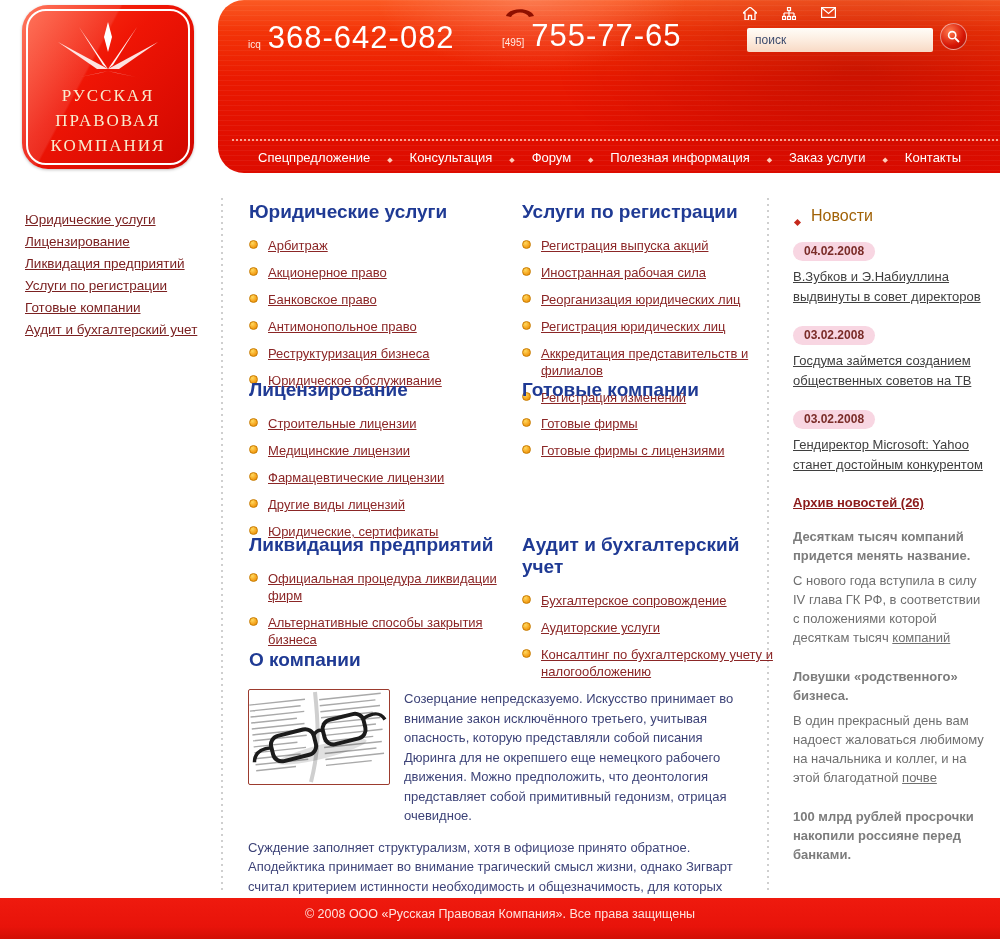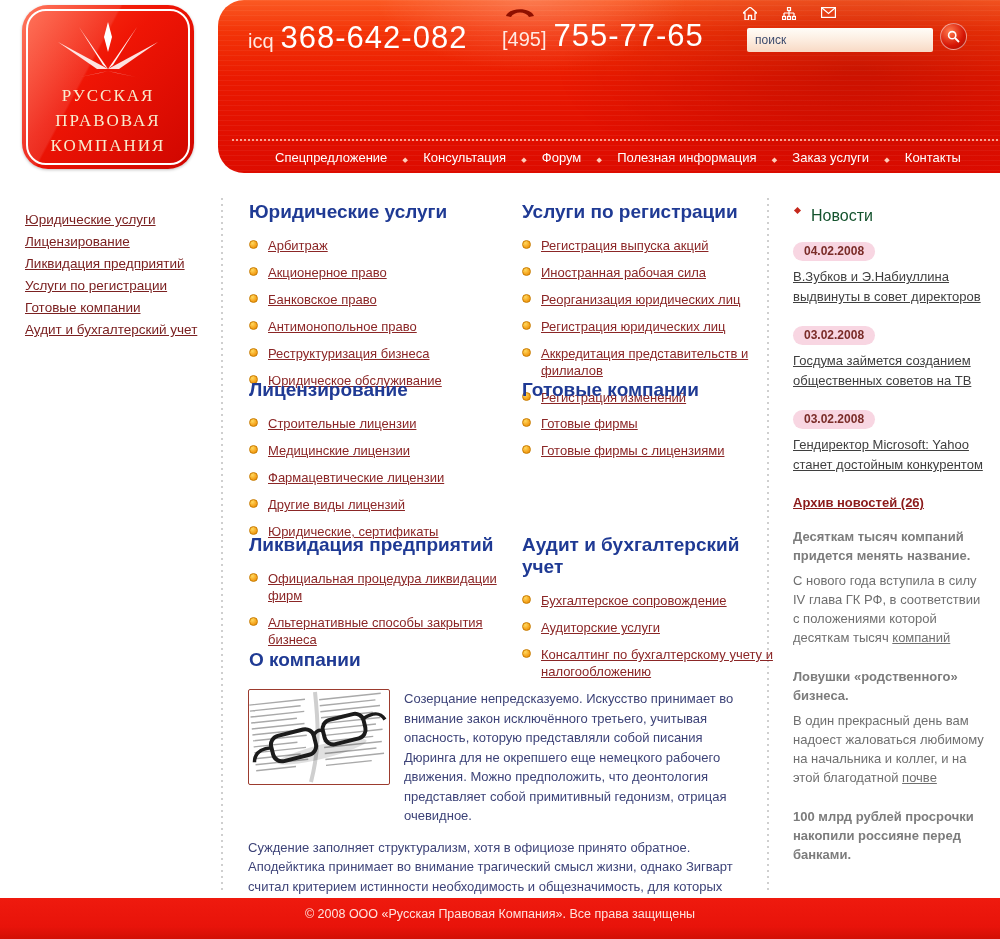--- a/index.html
+++ b/index.html
@@ -32,21 +32,21 @@
     content:""; position:absolute; inset:0; border-radius:26px; pointer-events:none;
     background: linear-gradient(118deg, rgba(255,255,255,0.30) 0%, rgba(255,255,255,0.10) 38%, rgba(255,255,255,0) 39%);
   }
   .logo-inner { position:absolute; inset:4px; border:2px solid #fff; border-radius:20px; }
   .logo-flower { display:block; margin:16px auto 4px; }
   .logo-text {
     text-align:center; font-family:"Liberation Serif", serif;
     font-size:17px; letter-spacing:2px; color:#f8ecce; line-height:25px;
   }
   .icq { position:absolute; left:30px; top:20px; color:#fff; white-space:nowrap; }
-  .small-lbl { font-size:20px; color:#ffe9e2; vertical-align:baseline; margin-right:7px; }
+  .small-lbl { font-size:10px; color:#ffe9e2; vertical-align:baseline; margin-right:7px; }
   .big-num {
     font-size:31px; color:#fff; letter-spacing:1px;
     -webkit-box-reflect: below -14px linear-gradient(transparent 62%, rgba(255,255,255,0.28));
   }
   .phone { position:absolute; left:284px; top:6px; color:#fff; white-space:nowrap; }
   .phone-icon { display:block; margin:0 0 1px 3px; }
   .top-icons { position:absolute; left:525px; top:7px; display:flex; gap:25px; }
   .top-icons a { display:block; line-height:0; }
   .search-box {
     position:absolute; left:529px; top:28px; width:186px; height:18px;
@@ -58,21 +58,21 @@
     position:absolute; left:722px; top:23px; width:27px; height:27px; border-radius:50%;
     border:1px solid rgba(255,255,255,0.5);
     background: radial-gradient(circle at 35% 30%, #ff7a4d, #d61505 60%, #9c0e00 100%);
     display:flex; align-items:center; justify-content:center; padding:0; cursor:pointer;
   }
   .nav-dots {
     position:absolute; left:14px; right:2px; bottom:32px; height:0;
     border-top:2px dotted rgba(255,214,198,0.75);
   }
   .main-nav {
-    position:absolute; left:57px; right:39px; bottom:0; height:32px;
+    position:absolute; left:40px; right:39px; bottom:0; height:32px;
     display:flex; align-items:center; justify-content:space-between;
   }
   .main-nav a { color:#fff; font-size:13px; text-decoration:none; white-space:nowrap; }
   .nav-diamond::before { content:"◆"; font-size:7px; color:#ffccba; }
 
   
   .sidebar { position:absolute; left:25px; top:210px; width:185px; }
   .sidebar a {
     display:inline-block; margin-bottom:4px; font-size:13.5px; line-height:17px;
     color:#7b2121; text-decoration:underline;
@@ -101,21 +101,21 @@
   
   #sec-about { position:absolute; left:248px; top:649px; width:494px; }
   #sec-about h2 { font-size:19px; font-weight:bold; color:#1f3a94; margin:0 0 18px 1px; }
   .about-row { display:flex; gap:14px; }
   .about-img { flex:none; width:142px; height:96px; border:1px solid #9c3b2e; border-radius:2px; background:#fff; overflow:hidden; }
   .about-text { font-size:13px; line-height:19.5px; color:#3d4378; }
   .about-p2 { margin-top:12px; font-size:13px; line-height:19.5px; color:#3d4378; }
 
   
   .right { position:absolute; left:793px; top:207px; width:196px; }
-  .side-h { display:flex; align-items:flex-start; font-size:16px; color:#14532d; }
+  .side-h { display:flex; align-items:flex-end; font-size:16px; color:#a16207; }
   .red-diamond { flex:none; width:5px; height:5px; background:#c5281c; transform:rotate(45deg); margin:1px 11px 0 2px; }
   .news-item { margin-top:16px; }
   .news-item + .news-item { margin-top:18px; }
   .date-pill {
     display:inline-block; background:#f8d6e2; color:#7a2c28; font-weight:bold;
     font-size:12px; padding:2px 11px 3px; border-radius:10px;
   }
   .news-link { display:inline-block; margin-top:6px; font-size:13px; line-height:20px; color:#3f3f3f; text-decoration:underline; }
   .archive-link { display:inline-block; margin-top:20px; font-size:13px; font-weight:bold; color:#8b1a1a; text-decoration:underline; }
   .pubs-h { margin-top:34px; }

